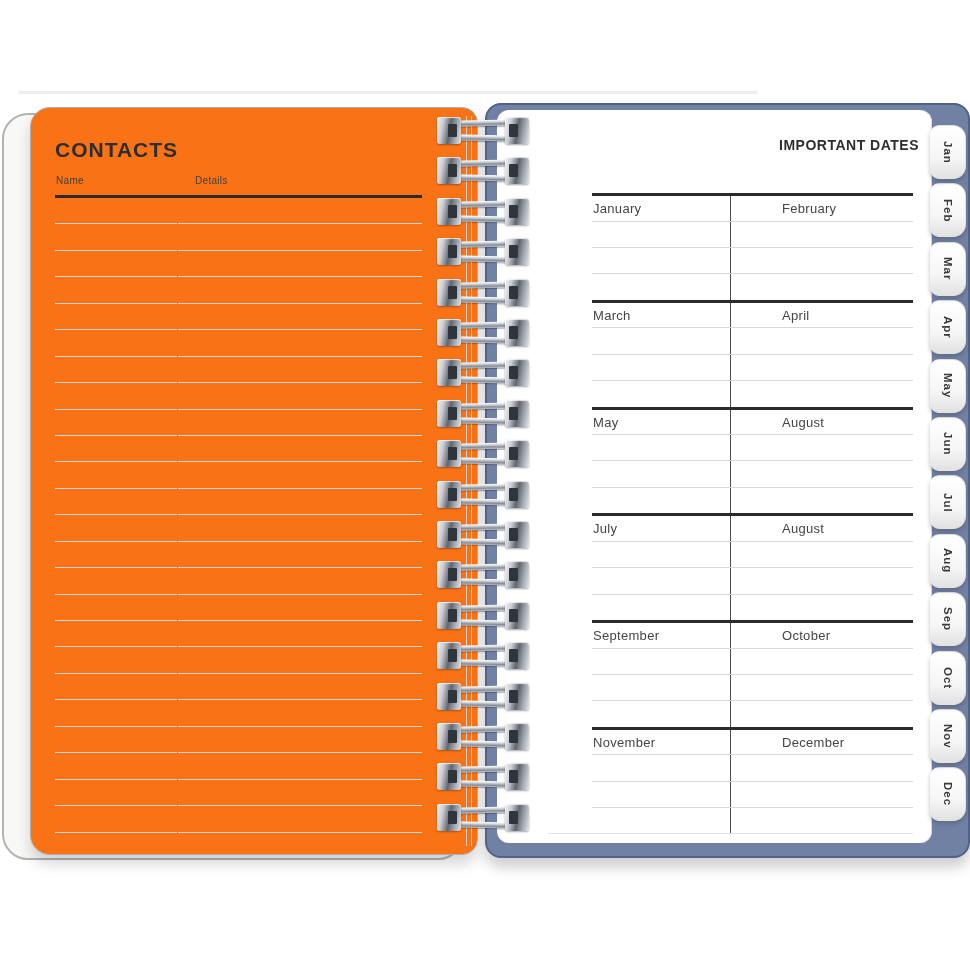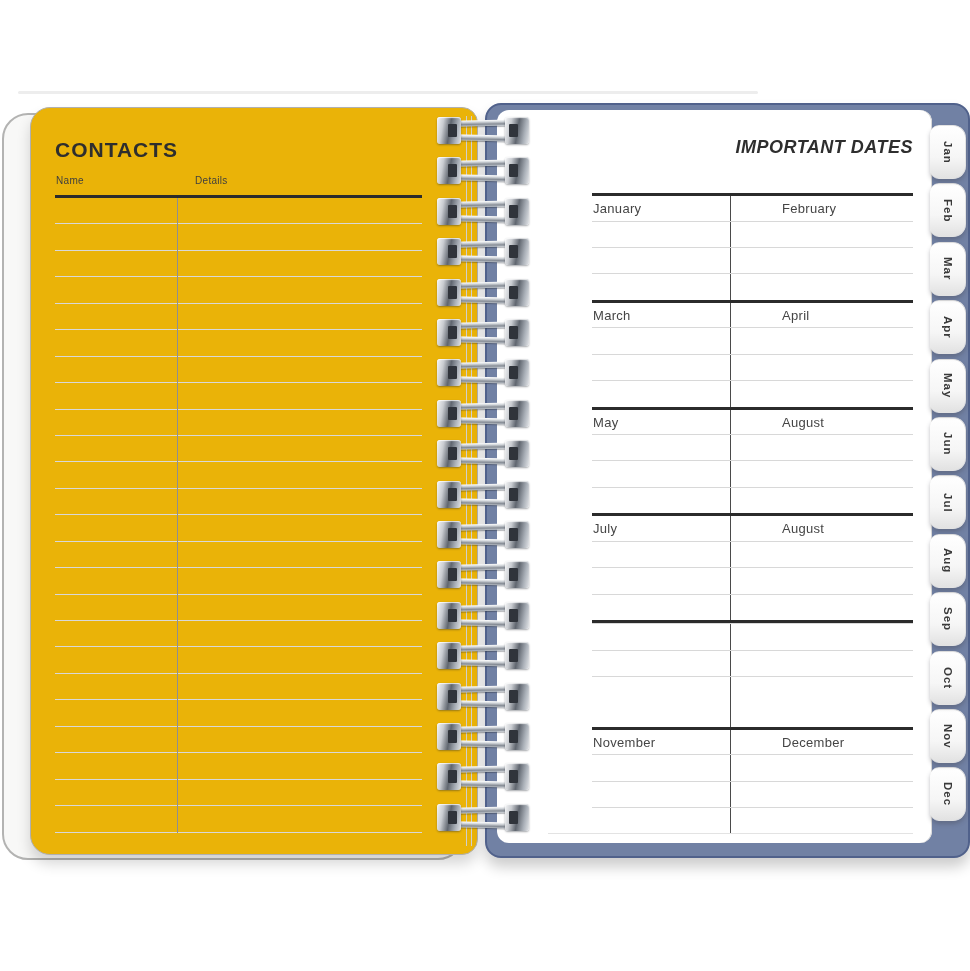--- a/index.html
+++ b/index.html
@@ -20,21 +20,21 @@
     background: #ededed; border-radius: 2px;
   }
   
   .under-page {
     position: absolute; left: 2px; top: 113px; width: 462px; height: 747px;
     background: #f8f8f7; border: 2px solid #b3b3b2; border-radius: 26px;
   }
   
   .left-page {
     position: absolute; left: 30px; top: 107px; width: 448px; height: 748px;
-    background: #eab308; border: 1px solid #b0b0b0;
+    background: #f97316; border: 1px solid #b0b0b0;
     border-radius: 20px 16px 16px 20px;
     box-shadow: 0 9px 14px rgba(0,0,0,0.16);
   }
   .page-edge-line { position: absolute; top: 8px; bottom: 8px; width: 1px; background: #cfcfcf; }
   .page-edge-line.a { right: 5px; }
   .page-edge-line.b { right: 10px; }
   .contacts-title {
     position: absolute; left: 24px; top: 30px;
     font-size: 21px; font-weight: 700; letter-spacing: 1px; color: var(--text_title, #2e2e2e);
   }
@@ -58,22 +58,22 @@
     background: var(--cover, #7181a4); border: 2px solid var(--cover_edge, #50618b);
     border-radius: 16px;
     box-shadow: 0 9px 14px rgba(0,0,0,0.20);
   }
   .right-page {
     position: absolute; left: 497px; top: 110px; width: 435px; height: 733px;
     background: #ffffff; border-radius: 12px;
     box-shadow: inset -1px 0 0 #d8d8d8;
   }
   .dates-title {
-    position: absolute; right: 19px; top: 27px;
-    font-size: 18px; font-weight: 700; letter-spacing: 0.5px; color: var(--text_title, #2e2e2e); font-style: italic;
+    position: absolute; right: 13px; top: 27px;
+    font-size: 14px; font-weight: 700; letter-spacing: 0.5px; color: var(--text_title, #2e2e2e);
   }
   .dates-table {
     position: absolute; left: 51px; top: 83px; width: 365px; height: 641px;
     border-bottom: 1px solid #e3e3e3;
   }
   .m-section { position: relative; height: 106.8px; border-top: 3px solid var(--rule_heavy, #2b2b2b); margin-left: 44px; }
   .m-labels { position: relative; height: 24.5px; }
   .m-label { position: absolute; top: 5px; font-size: 13px; letter-spacing: 0.3px; color: #454545; }
   .m-label.left { left: 1px; }
   .m-label.right { left: 190px; }
@@ -198,20 +198,24 @@
           <div class="m-section">
             <div class="m-labels">
               <div class="m-label left">July</div>
               <div class="m-label right">August</div>
             </div>
             <div class="m-row"></div>
             <div class="m-row"></div>
             <div class="m-row"></div>
           </div>
           <div class="m-section">
+            <div class="m-labels">
+              <div class="m-label left">September</div>
+              <div class="m-label right">October</div>
+            </div>
             <div class="m-row"></div>
             <div class="m-row"></div>
             <div class="m-row"></div>
           </div>
           <div class="m-section">
             <div class="m-labels">
               <div class="m-label left">November</div>
               <div class="m-label right">December</div>
             </div>
             <div class="m-row"></div>

